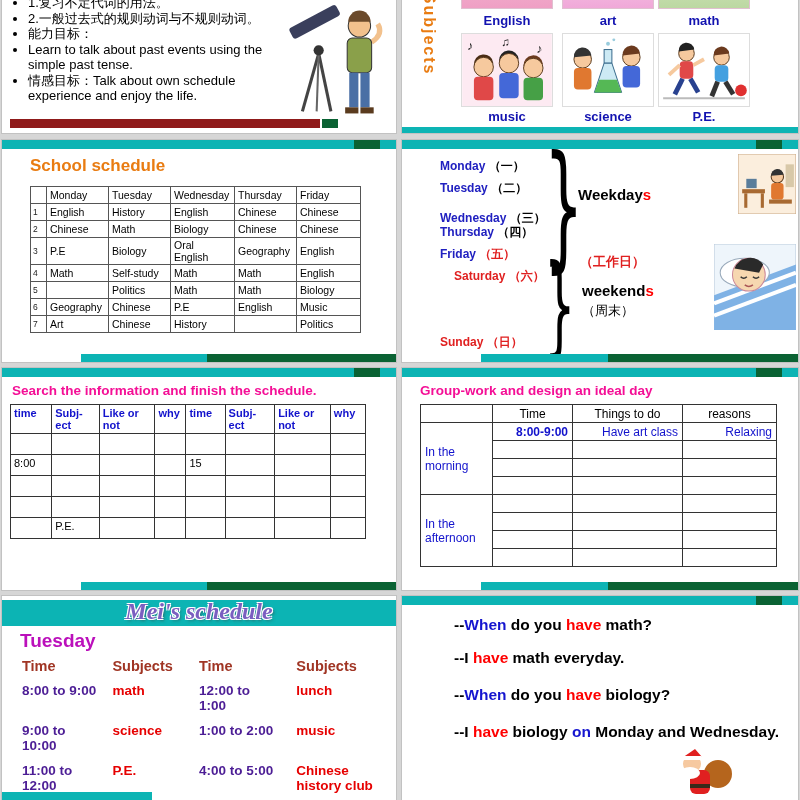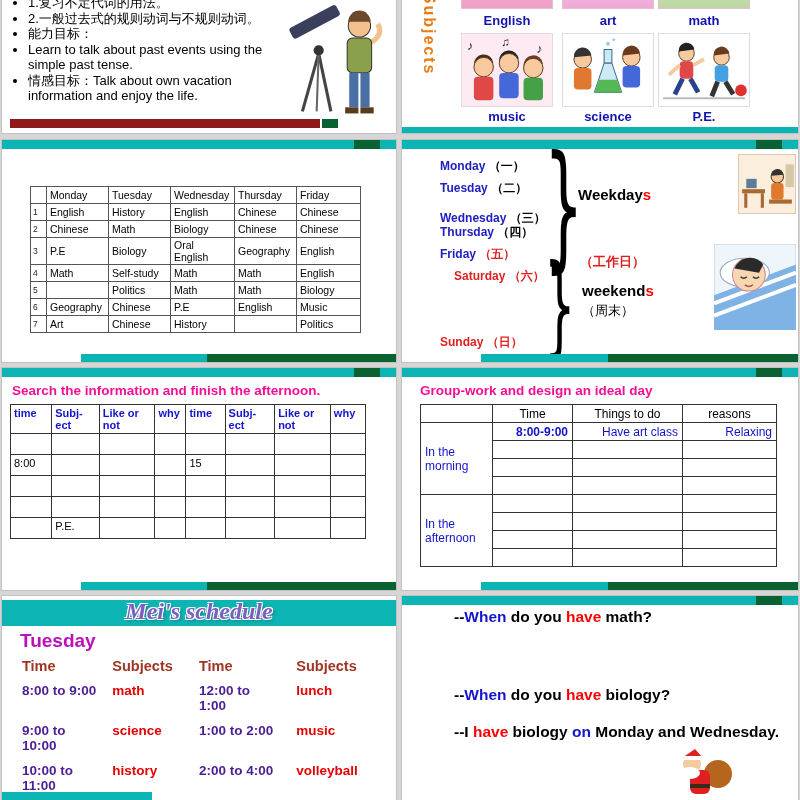--- a/index.html
+++ b/index.html
@@ -92,21 +92,21 @@
 
 <div class="page">
 
   <section class="slide s-r1 s-c1">
     <div class="inner">
       <ul class="bullets">
         <li>1.复习不定代词的用法。</li>
         <li>2.一般过去式的规则动词与不规则动词。</li>
         <li>能力目标：</li>
         <li>Learn to talk about  past events using the simple past tense.</li>
-        <li>情感目标：Talk about own vacation information and enjoy the life.</li>
+        <li>情感目标：Talk about own schedule experience and enjoy the life.</li>
       </ul>
       <svg class="telescope" viewBox="0 0 110 125">
         <line x1="38" y1="55" x2="22" y2="112" stroke="#444" stroke-width="3"></line>
         <line x1="38" y1="55" x2="50" y2="112" stroke="#444" stroke-width="3"></line>
         <line x1="38" y1="55" x2="36" y2="112" stroke="#666" stroke-width="2"></line>
         <rect x="8" y="18" width="52" height="12" rx="3" fill="#3a3f5c" transform="rotate(-28 34 24)"></rect>
         <circle cx="38" cy="52" r="5" fill="#333"></circle>
         <circle cx="78" cy="28" r="11" fill="#f2c18d" stroke="#333" stroke-width="1"></circle>
         <path d="M67 24 a11 11 0 0 1 22 0 z" fill="#6b4a2b"></path>
         <path d="M90 44 q12 -8 6 -18" stroke="#f2c18d" stroke-width="5" fill="none"></path>
@@ -185,20 +185,21 @@
       <div class="tl tl2" style="left:256px">P.E.</div>
 
       <div class="s2-bottom"></div>
     </div>
   </section>
 
   <section class="slide s-r2 s-c1">
     <div class="topbar">
         <span class="green"></span>
       </div>
+    <h2 class="s3-title">School schedule</h2>
     <table class="sched-table">
       <colgroup>
           <col style="width:16px">
           <col style="width:62px">
           <col style="width:62px">
           <col style="width:64px">
           <col style="width:62px">
           <col style="width:64px">
         </colgroup>
       <thead>
@@ -325,21 +326,21 @@
     <div class="bottombar">
         <span class="teal"></span>
         <span class="green"></span>
       </div>
   </section>
 
   <section class="slide s-r3 s-c1">
     <div class="topbar">
         <span class="green"></span>
       </div>
-    <h2 class="pink-title" style="left:10px;top:15px">Search the information and finish the afternoon.</h2>
+    <h2 class="pink-title" style="left:10px;top:15px">Search the information and finish the schedule.</h2>
     <table class="search-table">
       <colgroup>
           <col style="width:40px">
           <col style="width:46px">
           <col style="width:54px">
           <col style="width:30px">
           <col style="width:38px">
           <col style="width:48px">
           <col style="width:54px">
           <col style="width:34px">
@@ -512,41 +513,36 @@
             <td class="col-2">12:00 to 1:00</td>
             <td class="col-3">lunch</td>
           </tr>
           <tr>
             <td class="col-0">9:00 to 10:00</td>
             <td class="col-1">science</td>
             <td class="col-2">1:00 to 2:00</td>
             <td class="col-3">music</td>
           </tr>
           <tr>
-            <td class="col-0">10:00 to 11:00</td>
-            <td class="col-1">history</td>
-            <td class="col-2">2:00 to 4:00</td>
-            <td class="col-3">volleyball</td>
-          </tr>
-          <tr>
             <td class="col-0">11:00 to 12:00</td>
             <td class="col-1">P.E.</td>
             <td class="col-2">4:00 to 5:00</td>
             <td class="col-3">Chinese history club</td>
           </tr>
         </tbody>
     </table>
     <div class="mei-bottom"></div>
   </section>
 
   <section class="slide s-r4 s-c2">
     <div class="topbar">
         <span class="green"></span>
       </div>
-    <div class="dline" style="top:12px"><span style="color: rgb(0, 0, 0);">--</span><span style="color: rgb(21, 21, 207);">When</span><span style="color: rgb(0, 0, 0);"> do you </span><span style="color: rgb(255, 0, 0);">have</span><span style="color: rgb(0, 0, 0);"> math?</span></div>
+    <div class="dline" style="top:20px"><span style="color: rgb(0, 0, 0);">--</span><span style="color: rgb(21, 21, 207);">When</span><span style="color: rgb(0, 0, 0);"> do you </span><span style="color: rgb(255, 0, 0);">have</span><span style="color: rgb(0, 0, 0);"> math?</span></div>
+    <div class="dline" style="top:53px"><span style="color: rgb(0, 0, 0);">--I </span><span style="color: rgb(255, 0, 0);">have</span><span style="color: rgb(0, 0, 0);"> math everyday.</span></div>
     <div class="dline" style="top:127px"><span style="color: rgb(0, 0, 0);">--I </span><span style="color: rgb(255, 0, 0);">have</span><span style="color: rgb(0, 0, 0);"> biology </span><span style="color: rgb(21, 21, 207);">on</span><span style="color: rgb(0, 0, 0);"> Monday and Wednesday.</span></div>
     <div class="dline" style="top:90px"><span style="color: rgb(0, 0, 0);">--</span><span style="color: rgb(21, 21, 207);">When</span><span style="color: rgb(0, 0, 0);"> do you </span><span style="color: rgb(255, 0, 0);">have</span><span style="color: rgb(0, 0, 0);"> biology?</span></div>
     <svg class="santa" viewBox="0 0 60 52">
       <circle cx="44" cy="26" r="14" fill="#b5651d"></circle>
       <rect x="16" y="22" width="20" height="24" rx="6" fill="#e02020"></rect>
       <rect x="16" y="36" width="20" height="4" fill="#3a2a1a"></rect>
       <circle cx="18" cy="16" r="9" fill="#f6c9a0"></circle>
       <ellipse cx="16" cy="25" rx="10" ry="6" fill="#fff"></ellipse>
       <polygon points="8,10 28,9 21,1" fill="#e02020"></polygon>
       <rect x="7" y="8" width="22" height="4" rx="2" fill="#fff"></rect>

